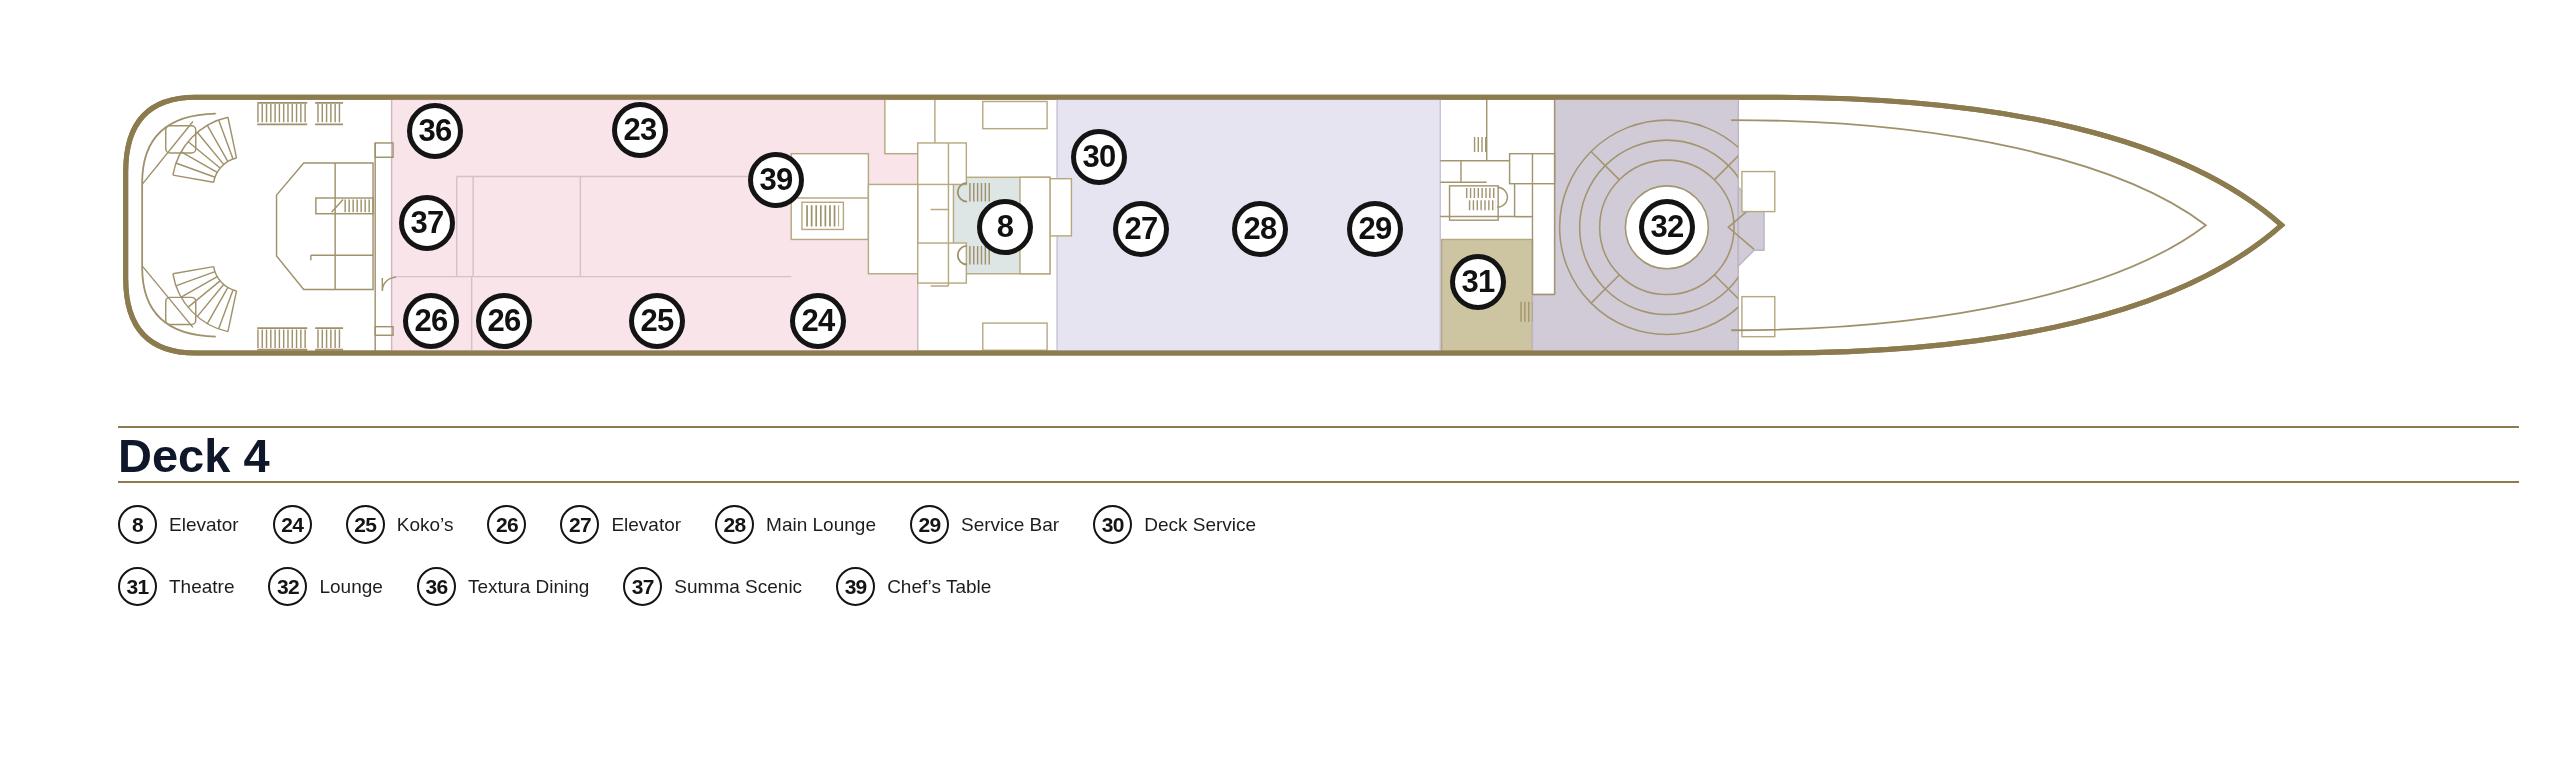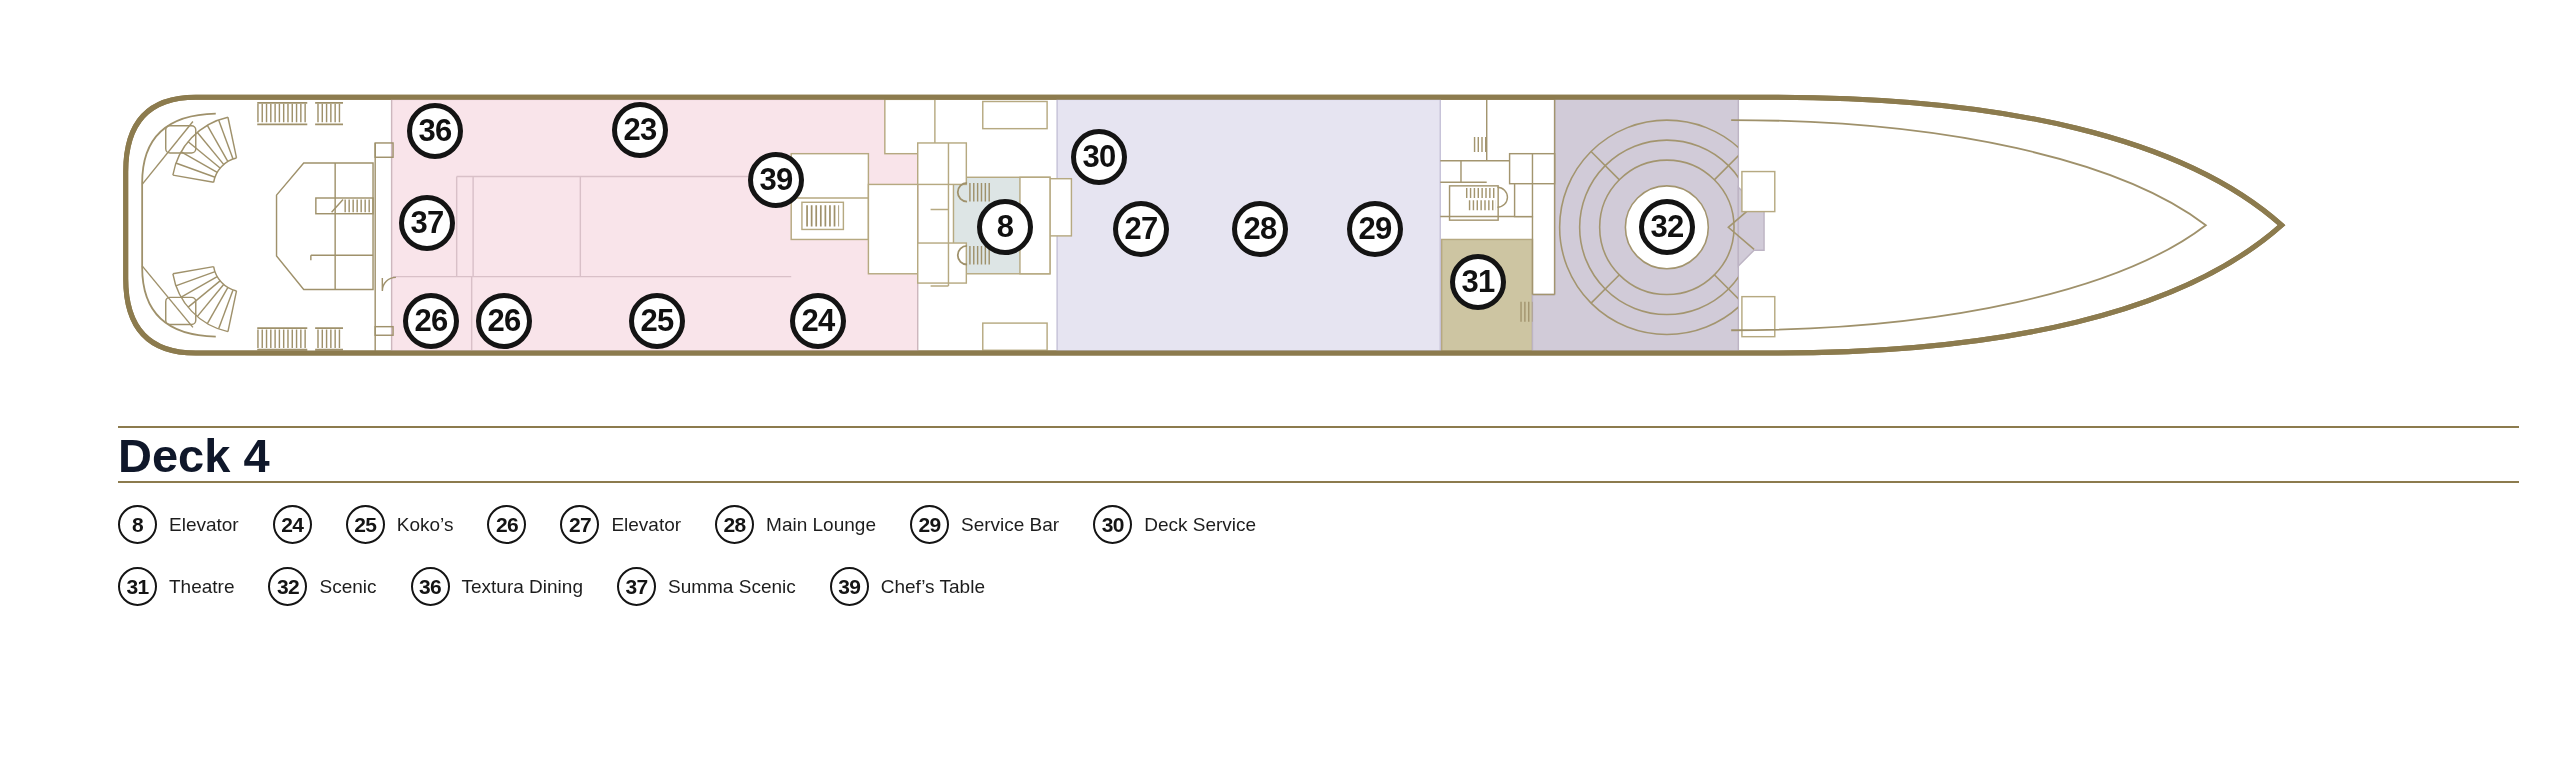--- a/index.html
+++ b/index.html
@@ -326,21 +326,21 @@
         <span class="lg-circle">
           <span>31</span>
         </span>
         <span class="lg-label">Theatre</span>
       </div>
 
       <div class="legend-item">
         <span class="lg-circle">
           <span>32</span>
         </span>
-        <span class="lg-label">Scenic</span>
+        <span class="lg-label">Lounge</span>
       </div>
 
       <div class="legend-item">
         <span class="lg-circle">
           <span>36</span>
         </span>
         <span class="lg-label">Textura Dining</span>
       </div>
 
       <div class="legend-item">

